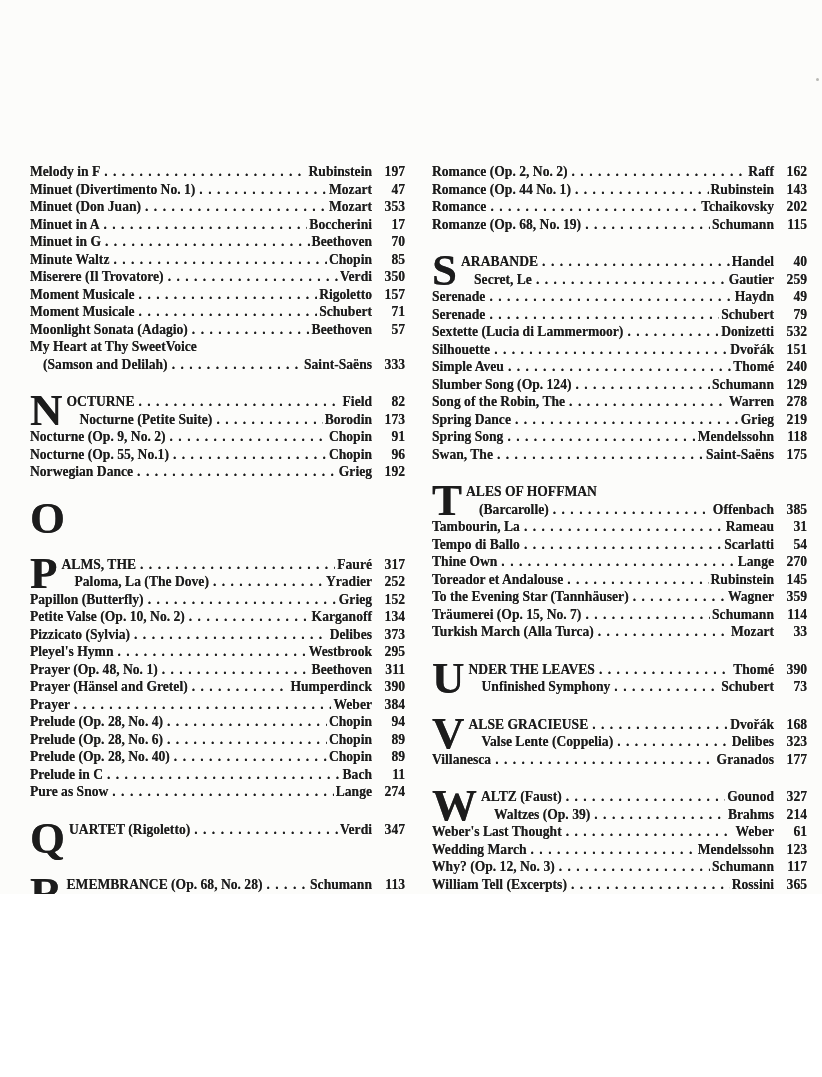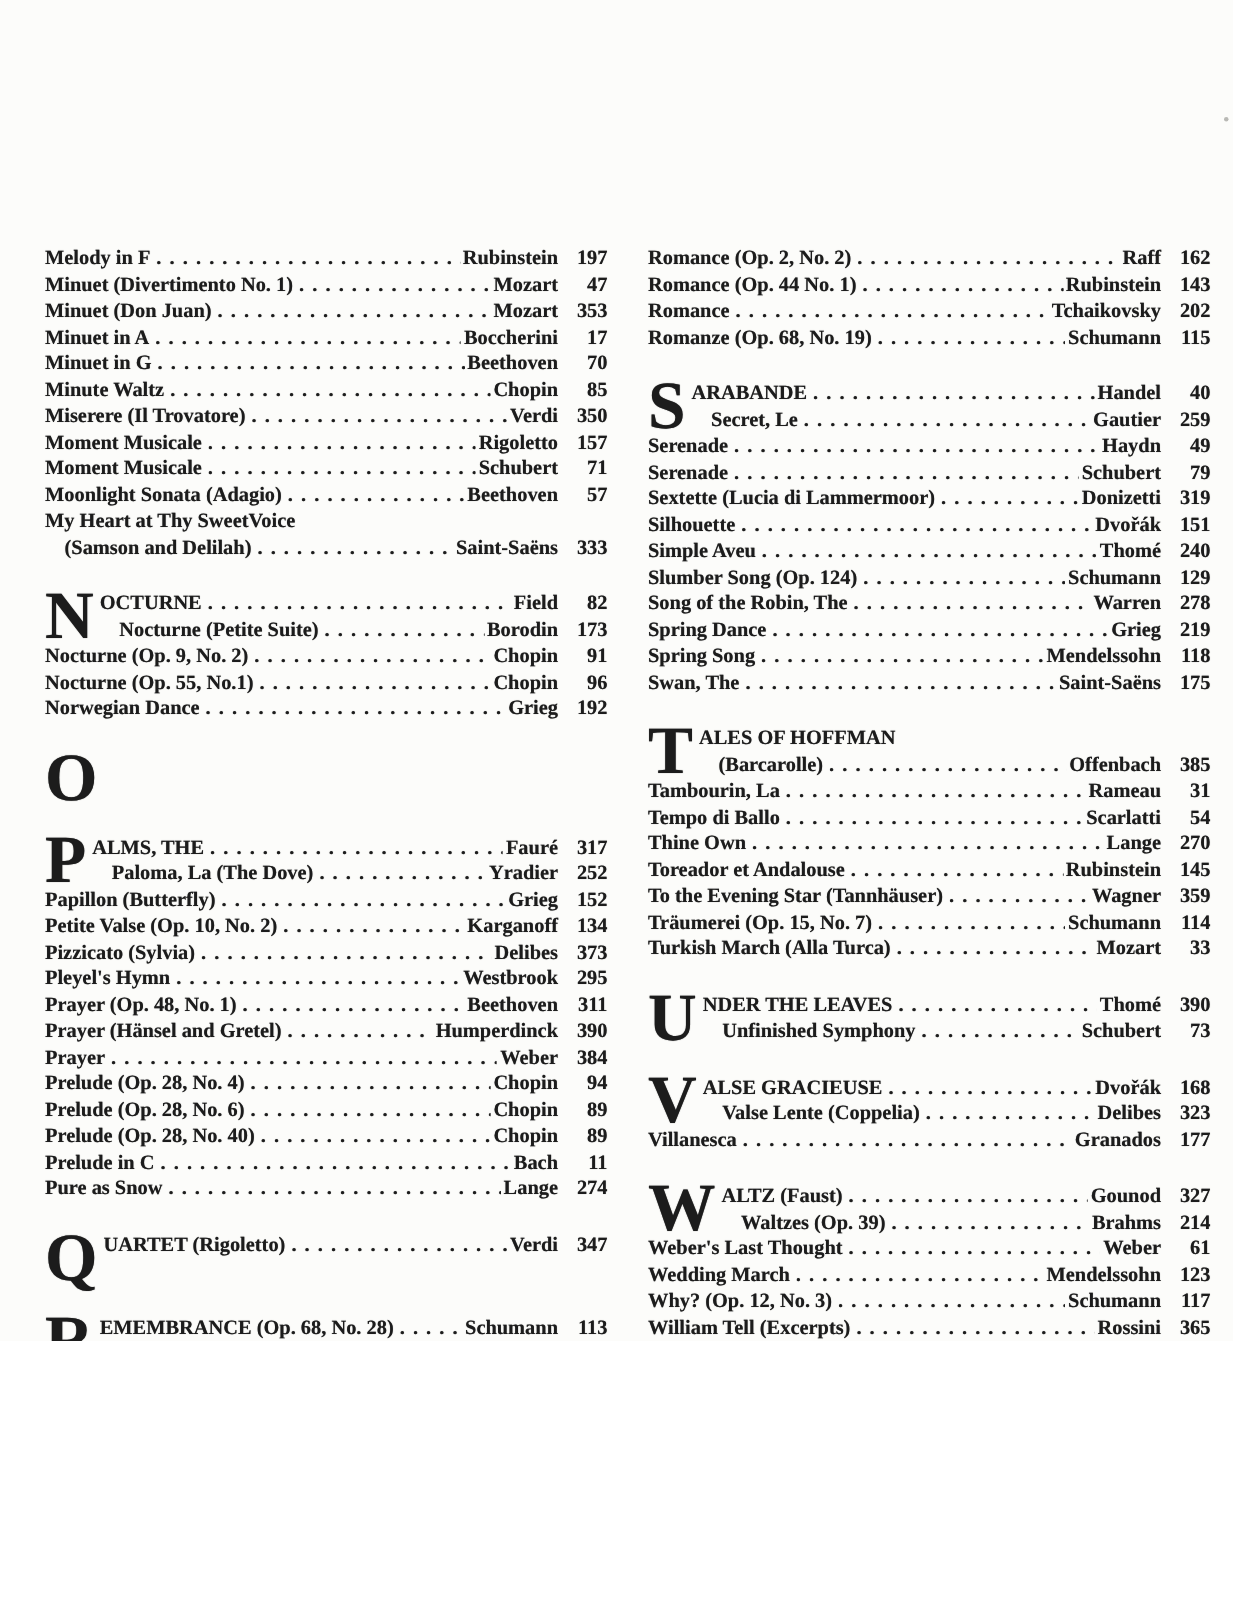--- a/index.html
+++ b/index.html
@@ -362,21 +362,21 @@
           <div class="row">
             <span class="title">Serenade</span>
             <span class="leader"></span>
             <span class="composer">Schubert</span>
             <span class="pnum">79</span>
           </div>
           <div class="row">
             <span class="title">Sextette (Lucia di Lammermoor)</span>
             <span class="leader"></span>
             <span class="composer">Donizetti</span>
-            <span class="pnum">319</span>
+            <span class="pnum">532</span>
           </div>
           <div class="row">
             <span class="title">Silhouette</span>
             <span class="leader"></span>
             <span class="composer">Dvořák</span>
             <span class="pnum">151</span>
           </div>
           <div class="row">
             <span class="title">Simple Aveu</span>
             <span class="leader"></span>

